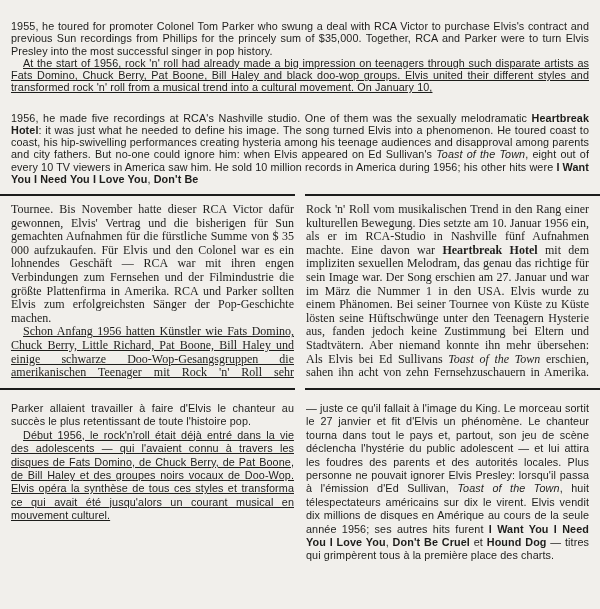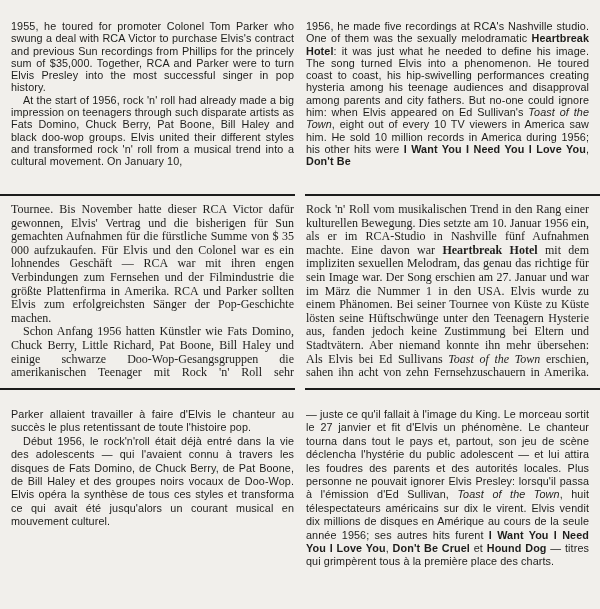--- a/index.html
+++ b/index.html
@@ -37,24 +37,24 @@
     text-align: justify;
     letter-spacing: 0.1px;
   }
   .serif {
     font-family: "Liberation Serif", serif;
     font-size: 12px;
     line-height: 13.6px;
     text-align: justify;
   }
   p { margin: 0; }
-  p.indent { text-indent: 12px; }
-  .row-en { height: 171px; }
+  p.indent { text-indent: 12px; text-decoration: underline; }
+  .row-en { height: 171px; flex-direction: column; }
   .row-de { height: 176px; margin-top: 7px; }
-  .row-fr { height: 199px; margin-top: 18px; }
+  .row-fr { height: 199px; margin-top: 12px; }
   .divider {
     display: flex;
     gap: 10px;
     margin-left: -11px;
     margin-right: -11px;
   }
   .divider-1 { margin-top: 3px; }
   .divider-2 { margin-top: 9px; }
   .divider .seg {
     flex: 1 1 0;

